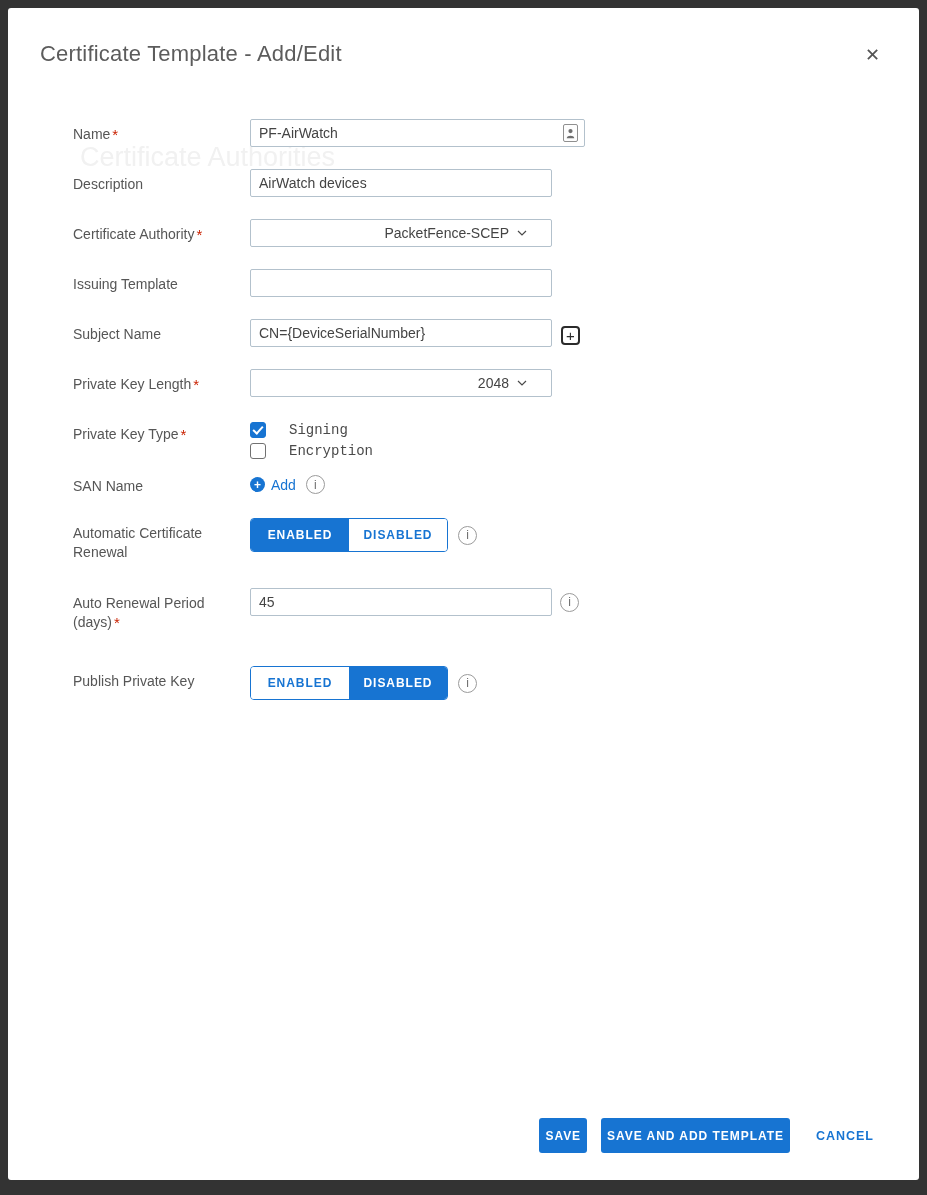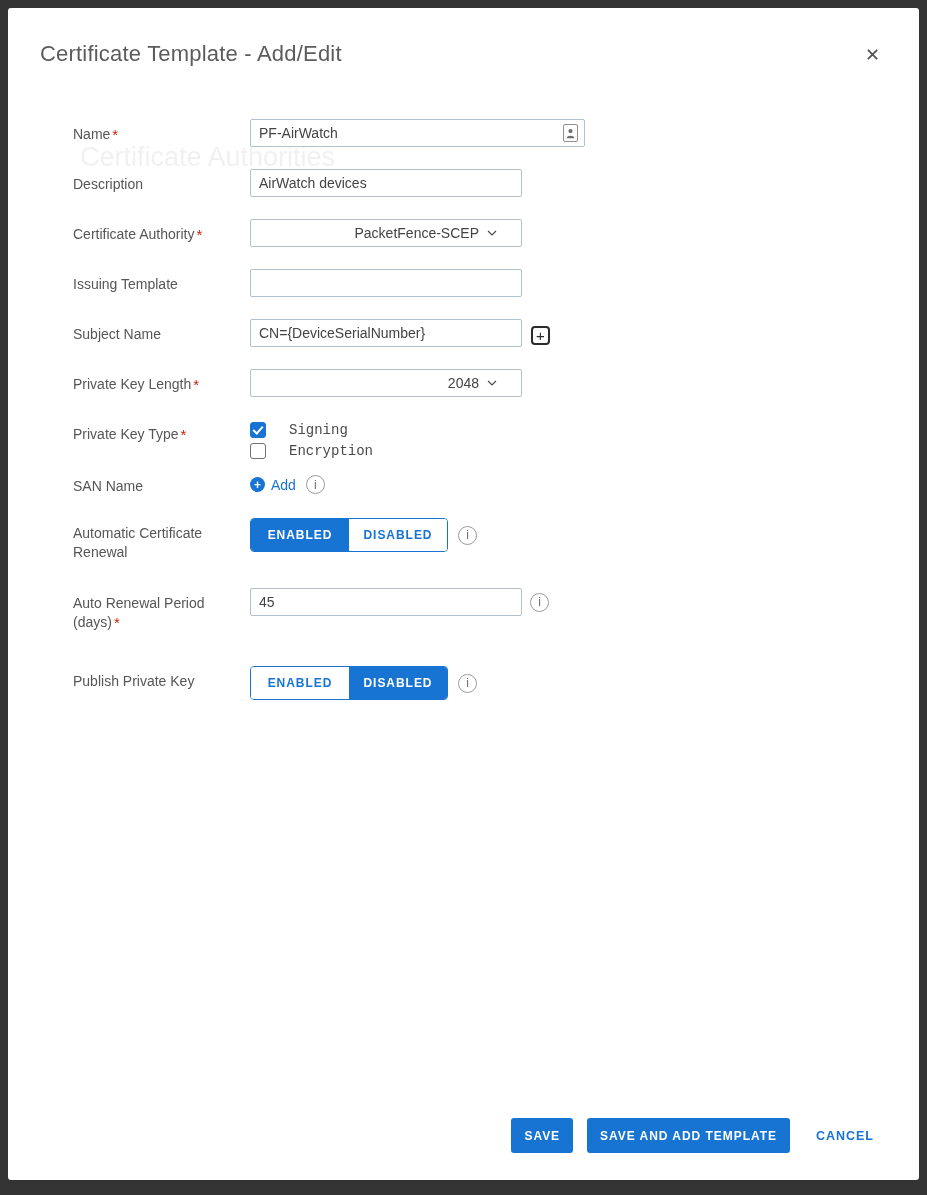--- a/index.html
+++ b/index.html
@@ -68,21 +68,21 @@
     color: #565656;
   }
   .req {
     color: #c92100;
     font-size: 15px;
     margin-left: 2px;
     vertical-align: top;
   }
   .field { display: flex; align-items: center; }
   .text-input, .select-box {
-    width: 272px;
+    width: 302px;
     height: 28px;
     border: 1px solid #b3c1cc;
     border-radius: 2px;
     background: #fff;
     font-family: "Liberation Sans", sans-serif;
     font-size: 14px;
     color: #444444;
     padding: 0 8px;
   }
   .text-input { outline: none; }
@@ -202,21 +202,21 @@
   .btn-primary {
     height: 35px;
     background: #1774d2;
     border: none;
     border-radius: 3px;
     color: #ffffff;
     font-family: "Liberation Sans", sans-serif;
     font-size: 12px;
     font-weight: 700;
     letter-spacing: .08em;
-    padding: 0 13px;
+    padding: 0 6px;
     cursor: pointer;
   }
   .btn-gap { margin-left: 14px; }
   .btn-link {
     margin-left: 26px;
     background: none; border: none;
     color: #1774d2;
     font-family: "Liberation Sans", sans-serif;
     font-size: 12.5px;
     font-weight: 700;

